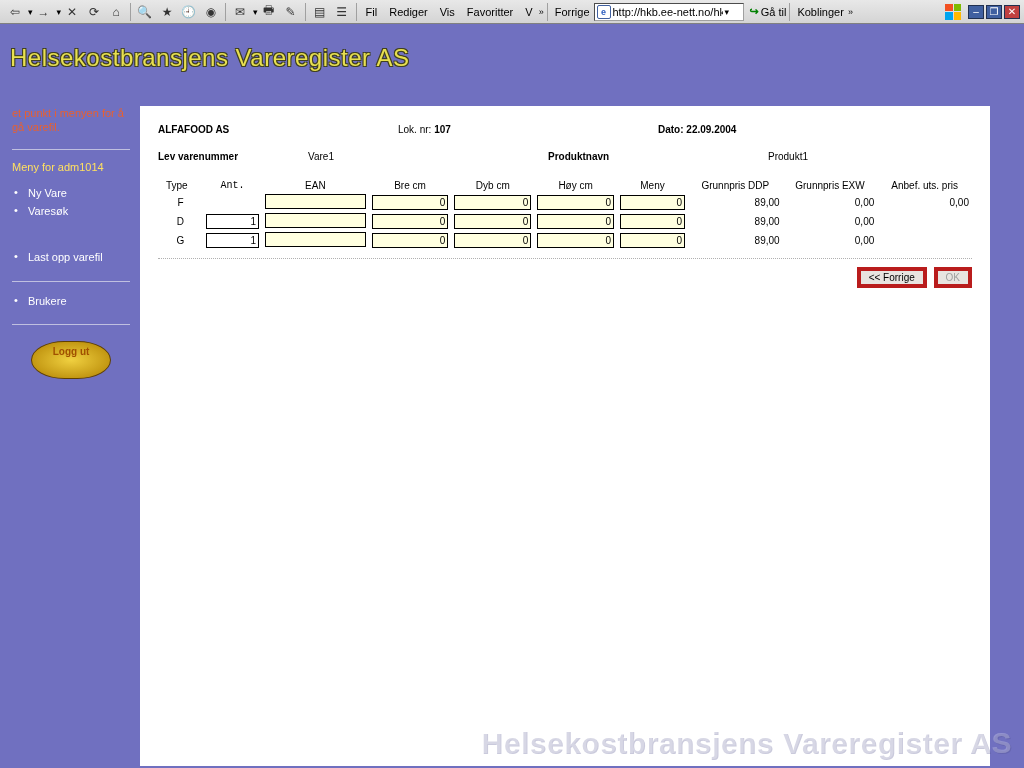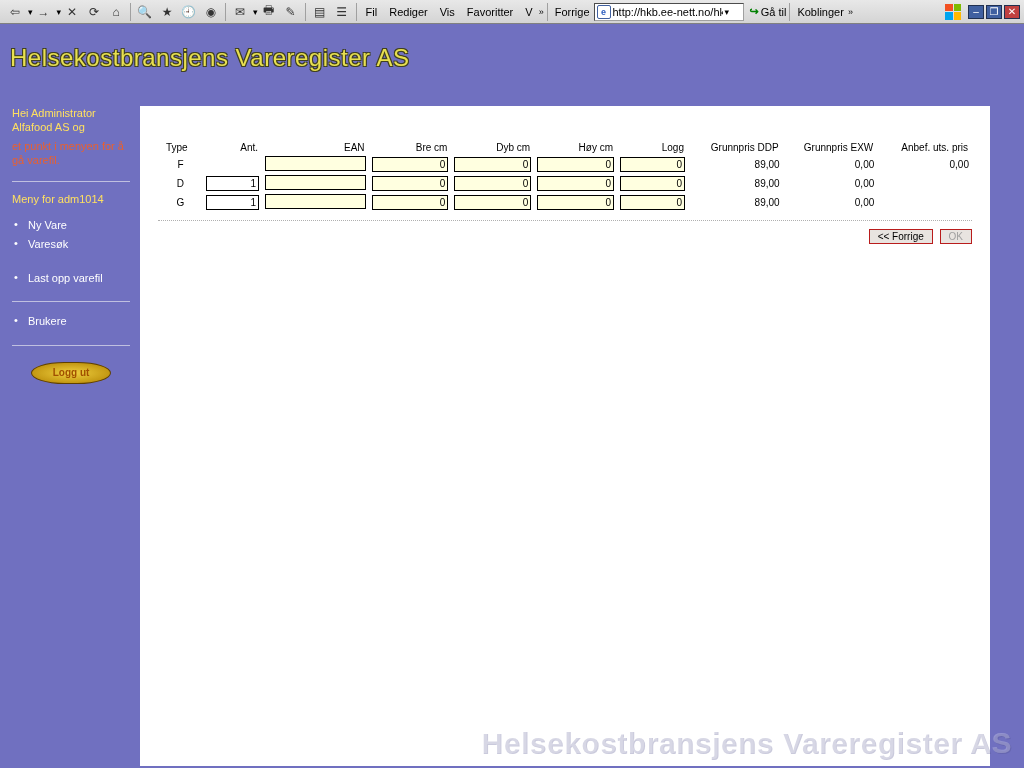--- a/index.html
+++ b/index.html
@@ -28,54 +28,54 @@
 .brand { position: absolute; left: 10px; top: 20px; font-family: Impact, 'Arial Black', sans-serif; font-size: 24px; color: #e8e050; text-shadow: 1px 1px 0 #404020, -1px -1px 0 #404020, 1px -1px 0 #404020, -1px 1px 0 #404020; letter-spacing: 0.5px; }
 
 .sidebar { position: absolute; left: 12px; top: 82px; width: 118px; color: #ffe060; font-size: 11px; line-height: 1.3; }
 .sidebar .greet { display: block; margin-bottom: 4px; }
 .sidebar .hint { color: #e86030; display: block; }
 .sidebar hr { border: none; border-top: 1px solid #c0c0e0; margin: 14px 0 10px 0; }
 .sidebar .menu-hdr { margin-bottom: 10px; }
 .sidebar ul { list-style: none; }
 .sidebar li { color: #fff; padding: 2px 0 2px 16px; position: relative; cursor: pointer; }
 .sidebar li::before { content: "•"; position: absolute; left: 2px; top: 1px; color: #fff; }
-.logout-btn { display: block; margin: 16px auto 0; width: 80px; height: 22px; border-radius: 50%/60%; background: radial-gradient(#f0d040,#b08000); border: 1px solid #604000; color: #a05000; font-weight: bold; font-size: 10px; line-height: 20px; text-align: center; cursor: pointer; }
+.logout-btn { display: block; margin: 16px auto 0; width: 80px; height: 38px; border-radius: 50%/60%; background: radial-gradient(#f0d040,#b08000); border: 1px solid #604000; color: #a05000; font-weight: bold; font-size: 10px; line-height: 20px; text-align: center; cursor: pointer; }
 
 .content { position: absolute; left: 140px; top: 82px; width: 850px; height: 660px; background: #fff; padding: 16px 18px; font-size: 10px; color: #000; }
 .reg-line { font-size: 10px; }
 .hdr-row { display: flex; margin-top: 2px; }
 .hdr-row .c1 { width: 240px; font-weight: bold; }
 .hdr-row .c2 { width: 260px; }
 .hdr-row .c3 { flex: 1; }
 .hdr-row .c3 b { font-weight: bold; }
 .lbl-strong { font-weight: bold; }
 .row2 { display: flex; margin-top: 14px; }
 .row2 .a { width: 150px; }
 .row2 .b { width: 240px; }
 .row2 .c { width: 220px; }
 
 .grid { margin-top: 18px; }
 .grid table { border-collapse: collapse; width: 100%; font-size: 10px; }
-.grid th { font-weight: normal; text-align: right; padding: 0 4px 2px 4px; white-space: nowrap; }
+.grid th { font-weight: normal; text-align: center; padding: 0 4px 2px 4px; white-space: nowrap; }
 .grid th.type { text-align: left; width: 38px; padding-left: 8px; }
-.grid th.lalign { text-align: right; }
+.grid th.lalign { text-align: center; font-family: Liberation Mono, monospace; }
 .grid td { padding: 1px 3px; text-align: right; }
 .grid td.type { text-align: center; }
 .numbox { display: inline-block; width: 100%; border: 1px solid #000; background: #ffffe0; height: 15px; text-align: right; padding: 0 2px; font-size: 10px; line-height: 13px; }
 .numbox.white { background: #fff; }
 .col-ant { width: 50px; }
 .col-ean { width: 90px; }
 .col-bre { width: 70px; }
 .col-dyb { width: 70px; }
 .col-hoy { width: 70px; }
 .col-vekt { width: 60px; }
 .col-price { width: 80px; }
 .dotsep { border: none; border-top: 1.5px dotted #b0b0b0; margin: 8px 0 8px 0; }
 .btnrow { text-align: right; }
-.app-btn { display: inline-block; border: 1px solid #b91c1c; background: #e8e4e0; padding: 1px 8px; font-size: 10px; cursor: pointer; margin-left: 4px; }
+.app-btn { display: inline-block; border: 4px solid #b91c1c; background: #e8e4e0; padding: 1px 8px; font-size: 10px; cursor: pointer; margin-left: 4px; }
 .app-btn.dis { color: #a0a0a0; }
 
 .watermark { position: absolute; right: 12px; bottom: 8px; font-family: Arial, sans-serif; font-size: 30px; font-weight: bold; color: rgba(255,255,255,0.25); text-shadow: 1px 1px 0 rgba(80,80,140,0.3); pointer-events: none; letter-spacing: 0.5px; }
 </style>
 </head>
 <body>
 
 <div class="toolbar">
   <span class="tb-btn">⇦</span>
     <span class="dd">▾</span>
@@ -126,56 +126,66 @@
     <span class="ctrl">–</span>
     <span class="ctrl">❐</span>
     <span class="ctrl close">✕</span>
   </span>
 </div>
 
 <div class="page">
   <div class="brand">Helsekostbransjens Vareregister AS</div>
 
   <div class="sidebar">
-    <span class="greet">Hei Administrator Alfafood AS og</span>
     <span class="hint">et punkt i menyen for å gå varefil.</span>
     <hr>
     <div class="menu-hdr">Meny for adm1014</div>
     <ul>
       <li>Ny Vare</li>
       <li>Varesøk</li>
     </ul>
-    <ul style="margin-top:16px;">
+    <ul style="margin-top:28px;">
       <li>Last opp varefil</li>
     </ul>
     <hr>
     <ul>
       <li>Brukere</li>
     </ul>
     <hr>
     <span class="logout-btn">Logg ut</span>
   </div>
 
   <div class="content">
     <div class="hdr-row">
+      <div class="c1">ALFAFOOD AS</div>
+      <div class="c2"><span>Lok. nr:</span> <b>107</b></div>
+      <div class="c3"><span class="lbl-strong">Dato:</span> <b>22.09.2004</b></div>
+    </div>
+    <div class="hdr-row">
       <div class="c1"></div>
         <div class="c2"></div>
+    </div>
+    <div class="row2">
+      <div class="a lbl-strong">Lev varenummer</div>
+      <div class="b">Vare1</div>
+      <div class="c lbl-strong">Produktnavn</div>
+      <div>Produkt1</div>
     </div>
 
     <div class="grid">
       <table>
         <tbody>
             <tr>
           <th class="type">Type</th>
           <th class="col-ant lalign">Ant.</th>
           <th class="col-ean">EAN</th>
           <th class="col-bre">Bre cm</th>
           <th class="col-dyb">Dyb cm</th>
           <th class="col-hoy">Høy cm</th>
-          <th class="col-vekt">Logg</th>
+          <th class="col-vekt">Meny</th>
           <th class="col-price">Grunnpris DDP</th>
           <th class="col-price">Grunnpris EXW</th>
           <th class="col-price">Anbef. uts. pris</th>
         </tr>
         </tbody>
           <tbody id="rows">
     <tr>
       <td class="type">F</td>
       <td class="col-ant"></td>
       <td class="col-ean"><span class="numbox"></span></td>

